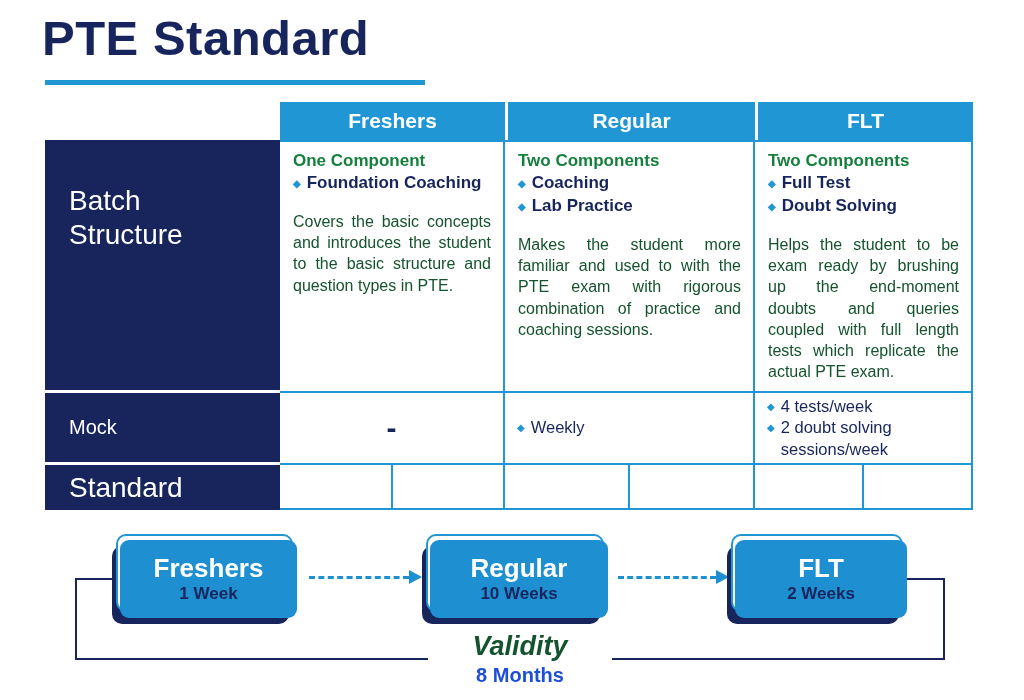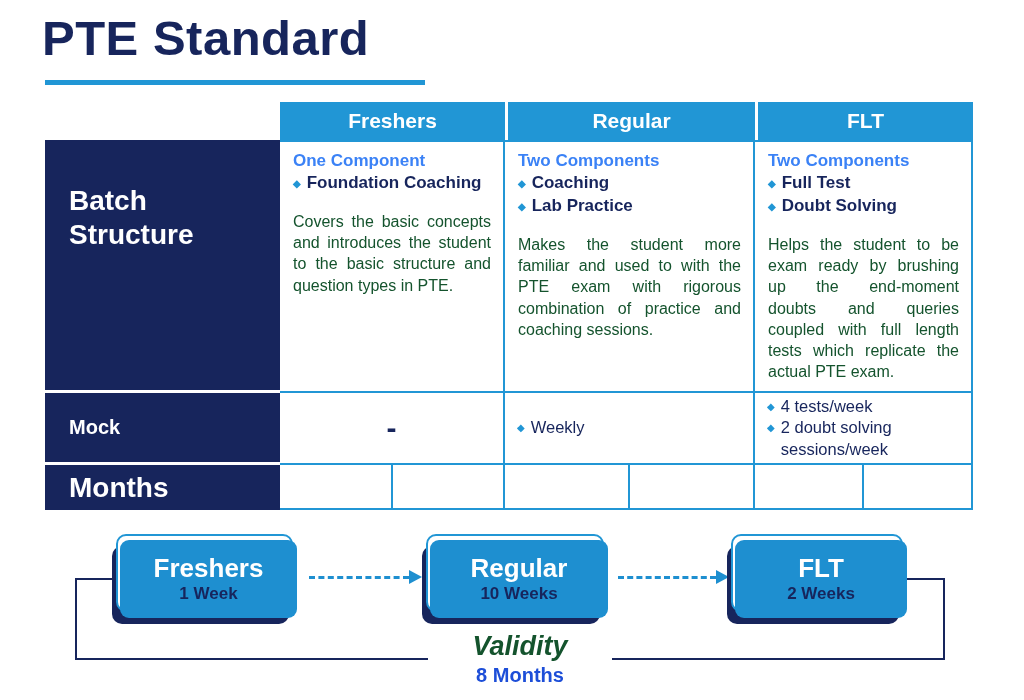--- a/index.html
+++ b/index.html
@@ -12,30 +12,30 @@
 
   
   .table { position:absolute; left:45px; top:102px; display:grid;
            grid-template-columns:235px 225px 250px 218px;
            grid-template-rows:38px 253px 72px 45px; }
   .h-spacer { background:#fff; }
   .h-cell { background:#2196d5; color:#fff; font-weight:700; font-size:21px;
             display:flex; align-items:center; justify-content:center; }
   .h-gap { border-left:3px solid #fff; }
 
-  .label-cell { background:#17255c; color:#fff; font-weight:700; padding-left:24px; }
+  .label-cell { background:#17255c; color:#fff; font-weight:400; padding-left:24px; }
   .label-batch { font-size:28px; padding-top:44px; line-height:1.22; white-space:pre-line; border-bottom:3px solid #fff; }
   .label-mock { font-size:20px; display:flex; align-items:center; border-bottom:3px solid #fff; }
   .label-timings { font-size:28px; display:flex; align-items:center; }
 
   .cell { background:#fff; border-right:2px solid #2196d5; border-bottom:2px solid #2196d5; }
   .row-top { border-top:2px solid #2196d5; }
 
   .batch-cell { padding:9px 12px 8px 13px; }
-  .cell-heading { color:#3b82f6; font-weight:700; font-size:17px; margin-bottom:1px; }
+  .cell-heading { color:#15803d; font-weight:700; font-size:17px; margin-bottom:1px; }
   .bullet-line { display:flex; color:#17255c; font-weight:700; font-size:17px; line-height:1.35; }
   .bullet-line .diamond { color:#2196d5; font-size:10px; padding-top:5px; margin-right:6px; flex:0 0 auto; }
   .cell-desc { margin-top:16px; font-size:16px; line-height:1.33; color:#14532d; text-align:justify; }
 
   .mock-dash { display:flex; align-items:center; justify-content:center; font-size:30px; font-weight:900; color:#17255c; }
   .mock-cell { padding:6px 12px; display:flex; flex-direction:column; justify-content:center; }
   .mock-bullet { display:flex; color:#17255c; font-weight:400; font-size:16.5px; line-height:1.3; }
   .mock-bullet .diamond { color:#2196d5; font-size:10px; padding-top:4px; margin-right:6px; flex:0 0 auto; }
 
   .timings-cell { display:flex; padding:0; }
@@ -133,21 +133,21 @@
       <div class="mock-bullet">
         <span class="diamond">◆</span>
         <span>4 tests/week</span>
       </div>
       <div class="mock-bullet">
         <span class="diamond">◆</span>
         <span>2 doubt solving sessions/week</span>
       </div>
     </div>
 
-    <div class="label-cell label-timings">Months</div>
+    <div class="label-cell label-timings">Standard</div>
 
     <div class="cell timings-cell">
       <div class="timings-half first"></div>
       <div class="timings-half"></div>
     </div>
     <div class="cell timings-cell">
       <div class="timings-half first"></div>
       <div class="timings-half"></div>
     </div>
     <div class="cell timings-cell">

